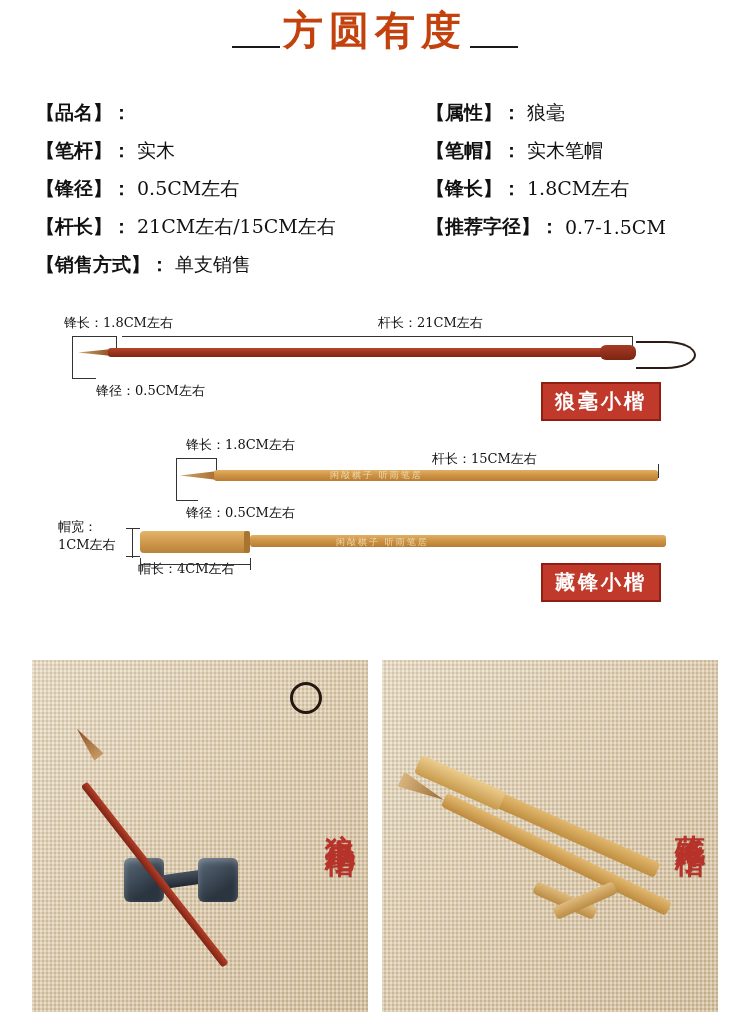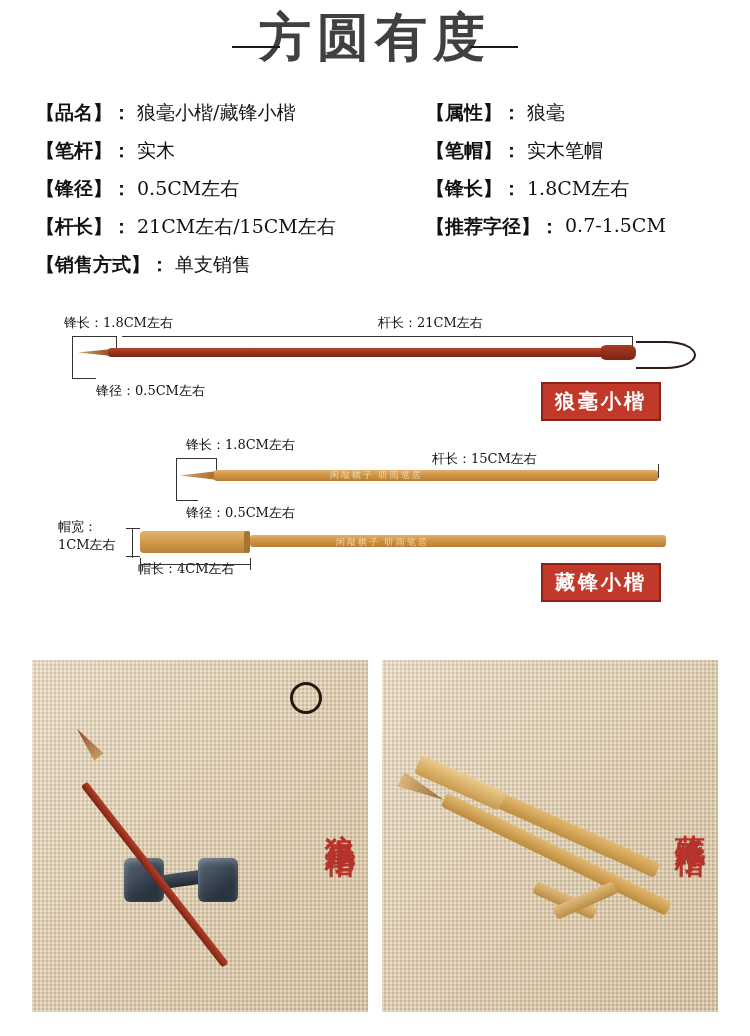--- a/index.html
+++ b/index.html
@@ -7,21 +7,21 @@
     width:750px;height:1036px;background:#ffffff;
     font-family:"Liberation Sans","DejaVu Sans",sans-serif;
     color:#1a1a1a;position:relative;overflow:hidden;
   }
   .page{position:relative;width:750px;height:1036px;}
 
   
   .header{position:absolute;left:0;top:8px;width:750px;text-align:center;}
   .title{
     font-family:Liberation Serif, serif;
-    font-size:52px;font-weight:bold;letter-spacing:6px;color:#404040;
+    font-size:40px;font-weight:bold;letter-spacing:6px;color:#c2410c;
     line-height:1.15;
   }
   .subwrap{display:flex;align-items:center;justify-content:center;gap:10px;margin-top:4px;}
   .sub{
     font-size:13px;letter-spacing:2px;color:#222;
     font-family:"DejaVu Serif","Liberation Serif",serif;
   }
   .orn{width:26px;height:26px;position:relative;}
   .orn svg{display:block;}
   .hline{
@@ -30,21 +30,21 @@
   .hline.left{left:232px;width:48px;}
   .hline.right{right:232px;width:48px;}
 
   
   .specs{
     position:absolute;left:36px;top:100px;width:686px;
     font-family:"DejaVu Serif","Liberation Serif",serif;
     font-size:19px;color:#111;
   }
   .specrow{display:flex;margin-bottom:12px;}
-  .cell{display:flex;align-items:flex-start;}
+  .cell{display:flex;align-items:center;}
   .cell.c1{width:390px;}
   .cell.c2{width:296px;}
   .key{font-weight:bold;white-space:nowrap;}
   .colon{font-weight:bold;}
   .val{margin-left:6px;white-space:nowrap;}
 
   
   .diagram{position:absolute;left:0;top:300px;width:750px;height:340px;}
 
   .dlabel{
@@ -223,21 +223,20 @@
     <div class="hline left"></div>
     <div class="hline right"></div>
   </div>
 
   <div class="specs">
 
     <div class="specrow">
       <div class="cell c1">
         <span class="key">【品名】</span>
         <span class="colon">：</span>
-        <span class="val">狼毫小楷/藏锋小楷</span>
       </div>
       <div class="cell c2">
         <span class="key">【属性】</span>
         <span class="colon">：</span>
         <span class="val">狼毫</span>
       </div>
     </div>
 
     <div class="specrow">
       <div class="cell c1">

